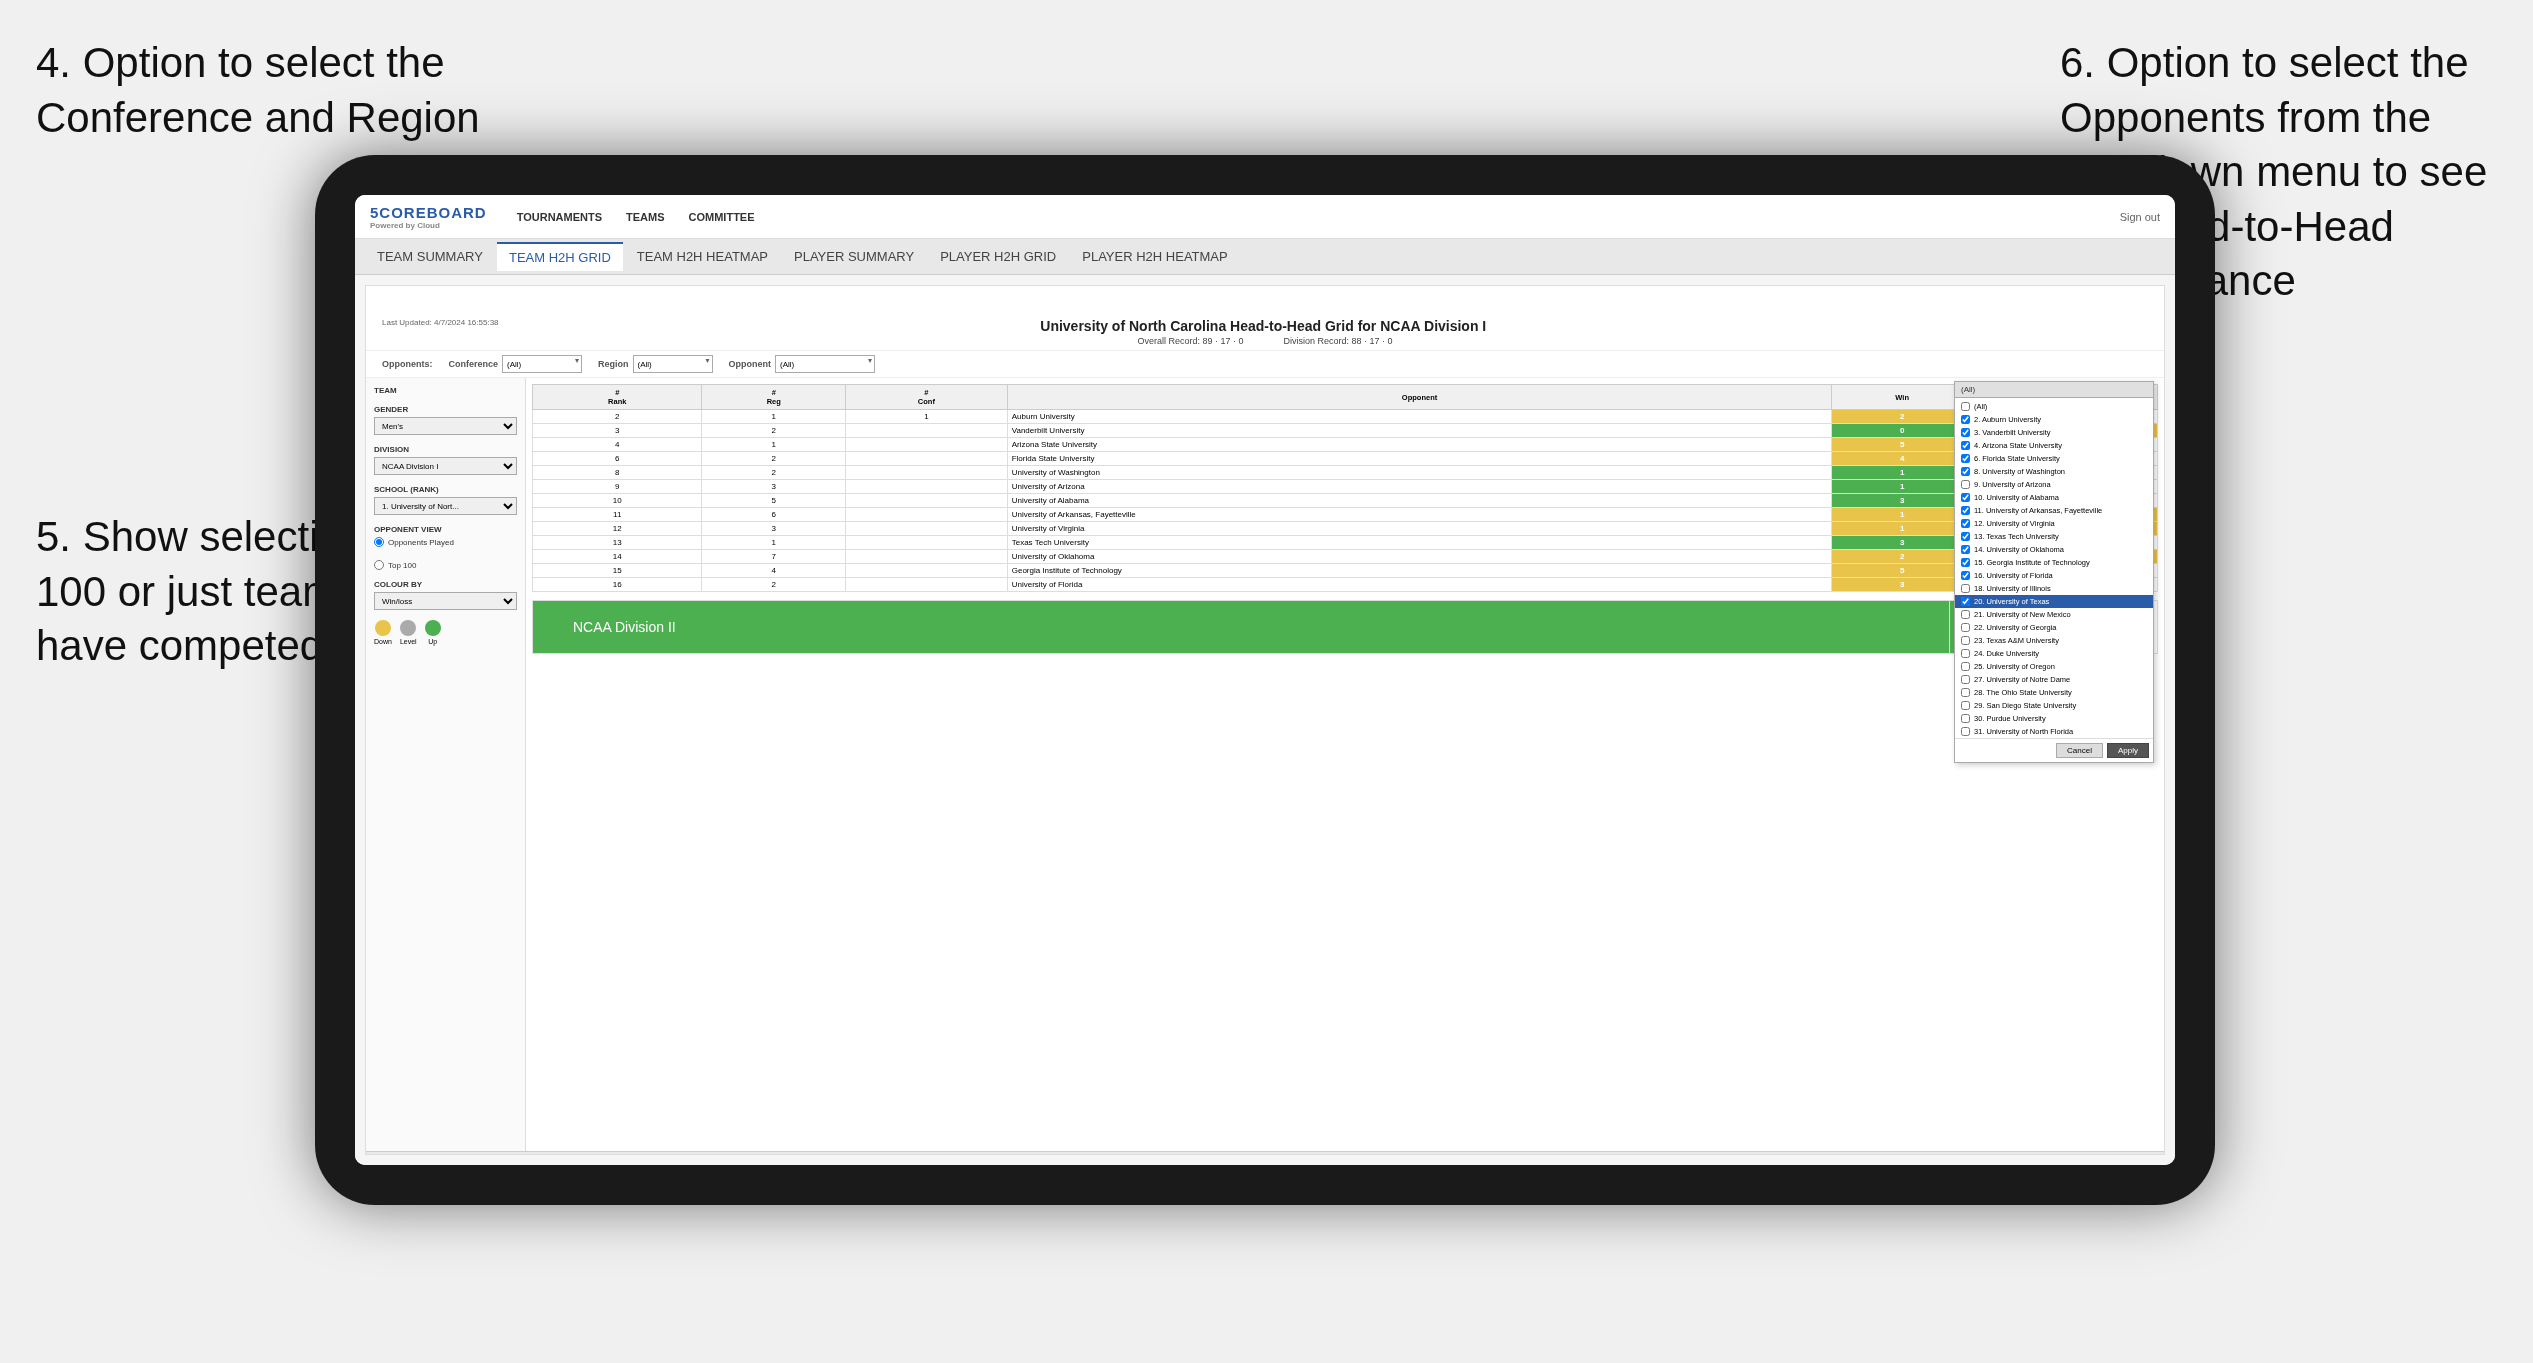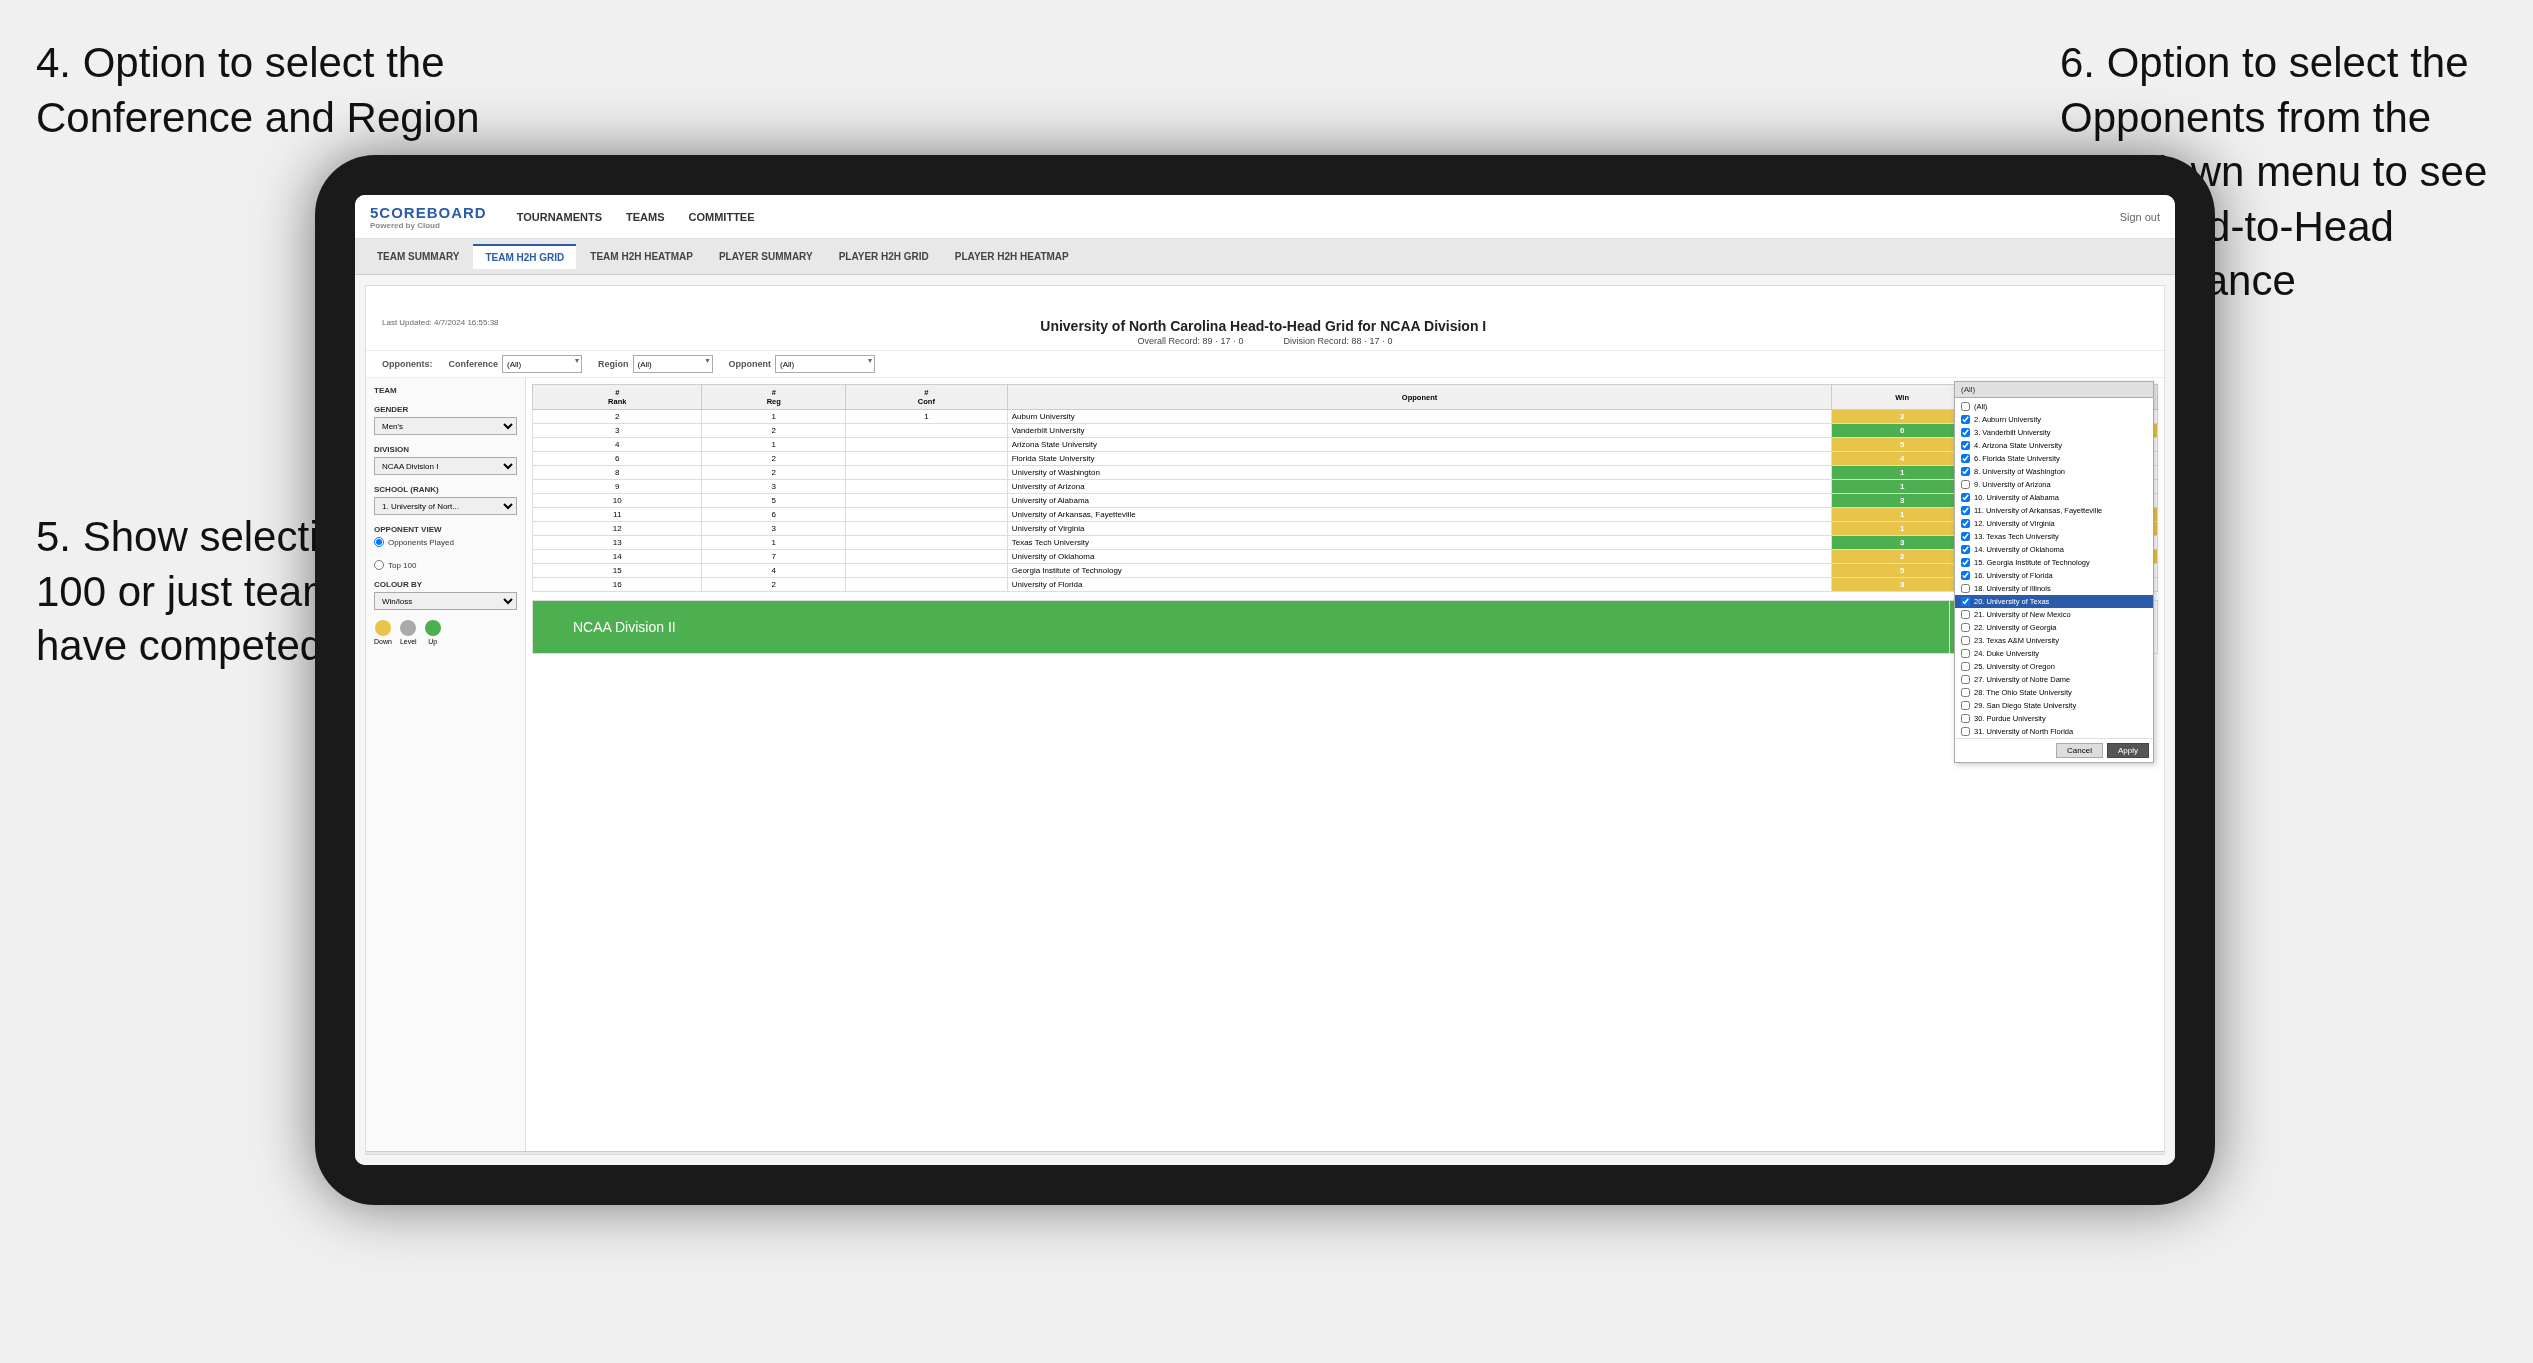--- a/index.html
+++ b/index.html
@@ -103,22 +103,22 @@
       background: #e8e8e8;
       display: flex;
       align-items: center;
       height: 36px;
       border-bottom: 1px solid #ccc;
       padding: 0 10px;
       gap: 2px;
     }
 
     .sub-tab {
-      font-size: 10px;
-      font-weight: 700;
+      font-size: 13px;
+      font-weight: 400;
       padding: 6px 12px;
       cursor: pointer;
       color: #444;
       text-transform: uppercase;
       white-space: nowrap;
     }
     .sub-tab.active {
       background: #fff;
       border-top: 2px solid #2a5caa;
       color: #2a5caa;

